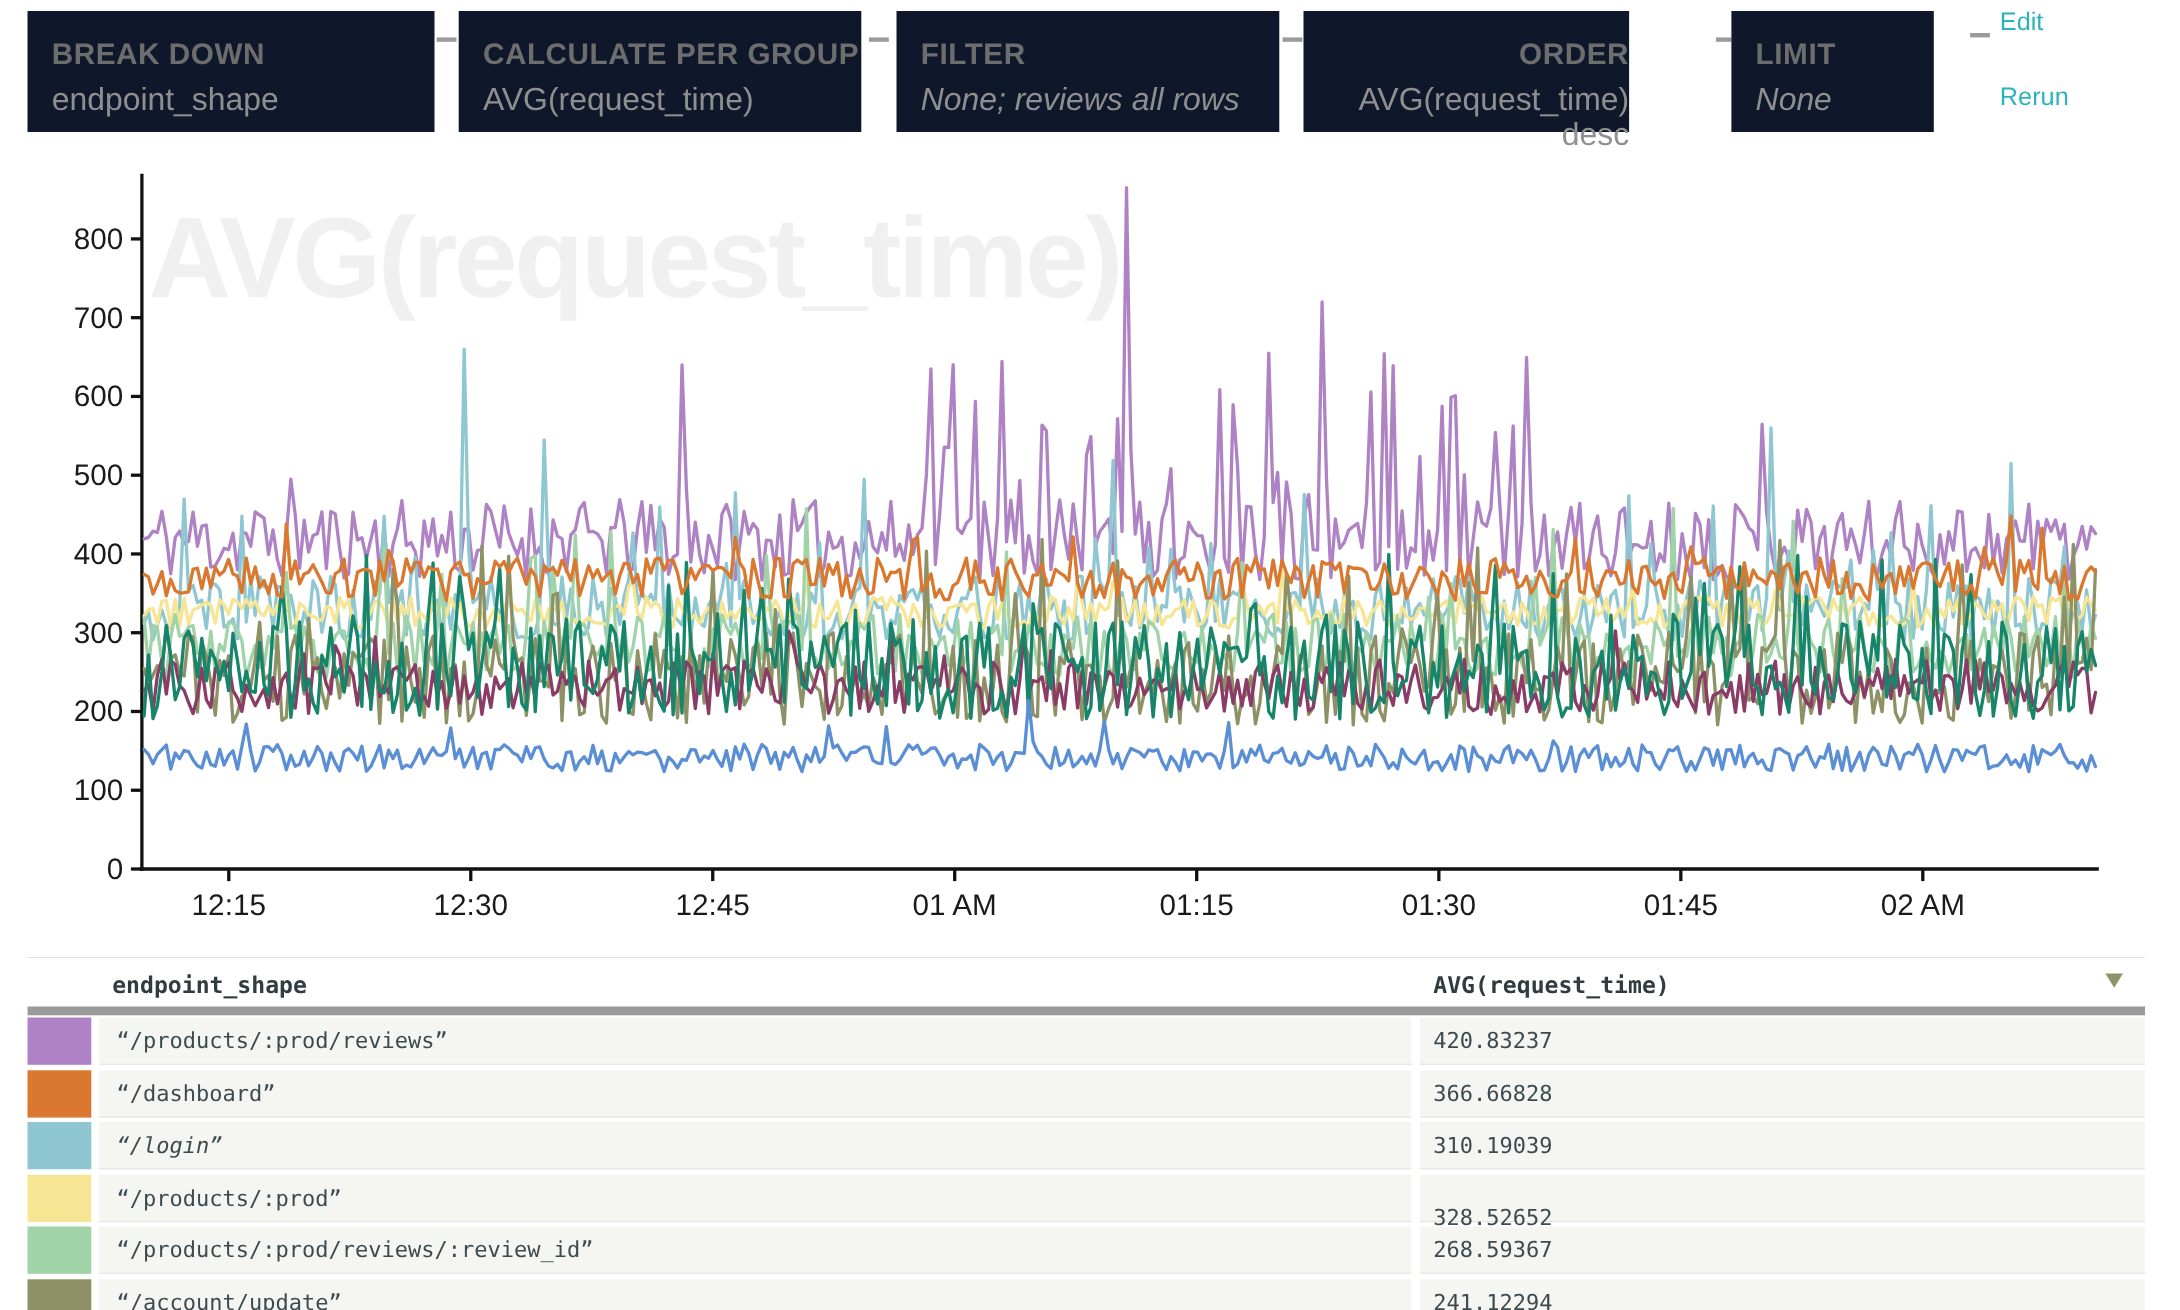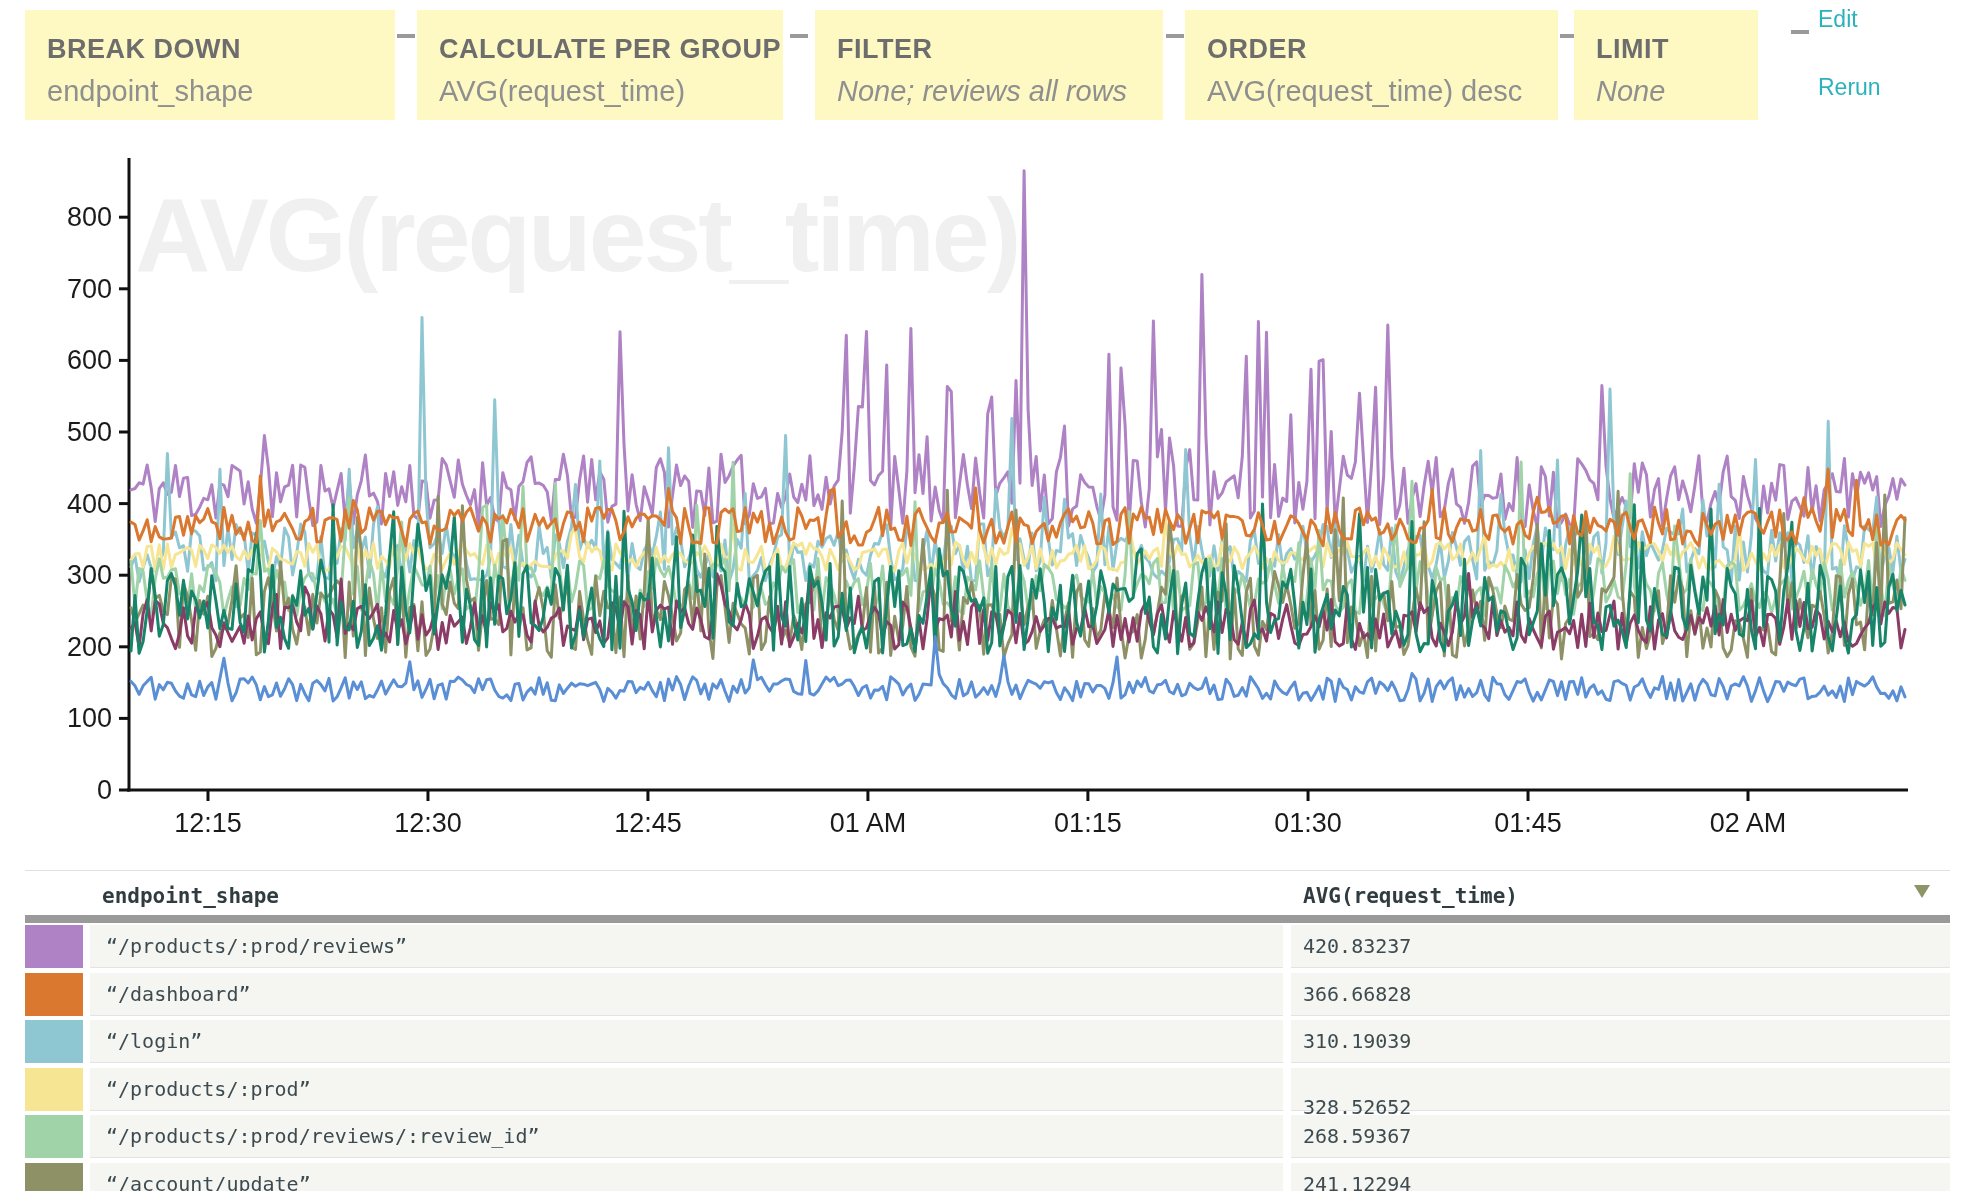--- a/index.html
+++ b/index.html
@@ -2,21 +2,21 @@
 <html><head>
 <meta charset="utf-8">
 <style>
   html,body{margin:0;padding:0;}
   body{
     width:1982px;height:1191px;position:relative;overflow:hidden;
     background:#ffffff;font-family:"Liberation Sans",sans-serif;
   }
   
   .clause-box{
-    position:absolute;top:10px;height:110px;background:#fef9c3;
+    position:absolute;top:10px;height:110px;background:#0f172a;
     box-sizing:border-box;padding:24px 0 0 22px;
   }
   .clause-label{
     font-size:27px;font-weight:bold;color:#6d6d6d;letter-spacing:.5px;line-height:30px;
   }
   .clause-value{
     margin-top:11px;font-size:29px;color:#8f8f8f;line-height:32px;
   }
   .clause-value.italic{font-style:italic;}
   .connector{
@@ -72,21 +72,21 @@
     <div class="clause-value">AVG(request_time)</div>
   </div>
   <div class="connector" style="left:790px;width:18px;"></div>
 
   <div class="clause-box" style="left:815px;width:348px;">
     <div class="clause-label">FILTER</div>
     <div class="clause-value italic">None; reviews all rows</div>
   </div>
   <div class="connector" style="left:1166px;width:18px;"></div>
 
-  <div class="clause-box" style="left:1185px;width:373px;">
+  <div class="clause-box" style="left:1185px;width:296px;text-align:right;">
     <div class="clause-label">ORDER</div>
     <div class="clause-value">AVG(request_time) desc</div>
   </div>
   <div class="connector" style="left:1560px;width:14px;"></div>
 
   <div class="clause-box" style="left:1574px;width:184px;">
     <div class="clause-label">LIMIT</div>
     <div class="clause-value italic">None</div>
   </div>
   <div class="connector" style="left:1791px;width:18px;top:30px;"></div>
@@ -163,21 +163,21 @@
       <div>
         <div class="t-row-swatch" style="top: 972.5px; background: rgb(217, 120, 46);"></div>
         <div class="t-cell c1" style="top: 972.5px;"></div>
         <div class="t-text" style="left: 106px; top: 972.5px;">“/dashboard”</div>
         <div class="t-cell c2" style="top: 972.5px;"></div>
         <div class="t-text" style="left: 1303px; top: 972.5px;">366.66828</div>
       </div>
       <div>
         <div class="t-row-swatch" style="top: 1020px; background: rgb(142, 199, 210);"></div>
         <div class="t-cell c1" style="top: 1020px;"></div>
-        <div class="t-text" style="left: 106px; top: 1020px;">“/login”</div>
+        <div class="t-text" style="left: 106px; top: 1020px; font-style: italic;">“/login”</div>
         <div class="t-cell c2" style="top: 1020px;"></div>
         <div class="t-text" style="left: 1303px; top: 1020px;">310.19039</div>
       </div>
       <div>
         <div class="t-row-swatch" style="top: 1067.5px; background: rgb(246, 229, 147);"></div>
         <div class="t-cell c1" style="top: 1067.5px;"></div>
         <div class="t-text" style="left: 106px; top: 1067.5px;">“/products/:prod”</div>
         <div class="t-cell c2" style="top: 1067.5px;"></div>
         <div class="t-text" style="left: 1303px; top: 1086px;">328.52652</div>
       </div>

